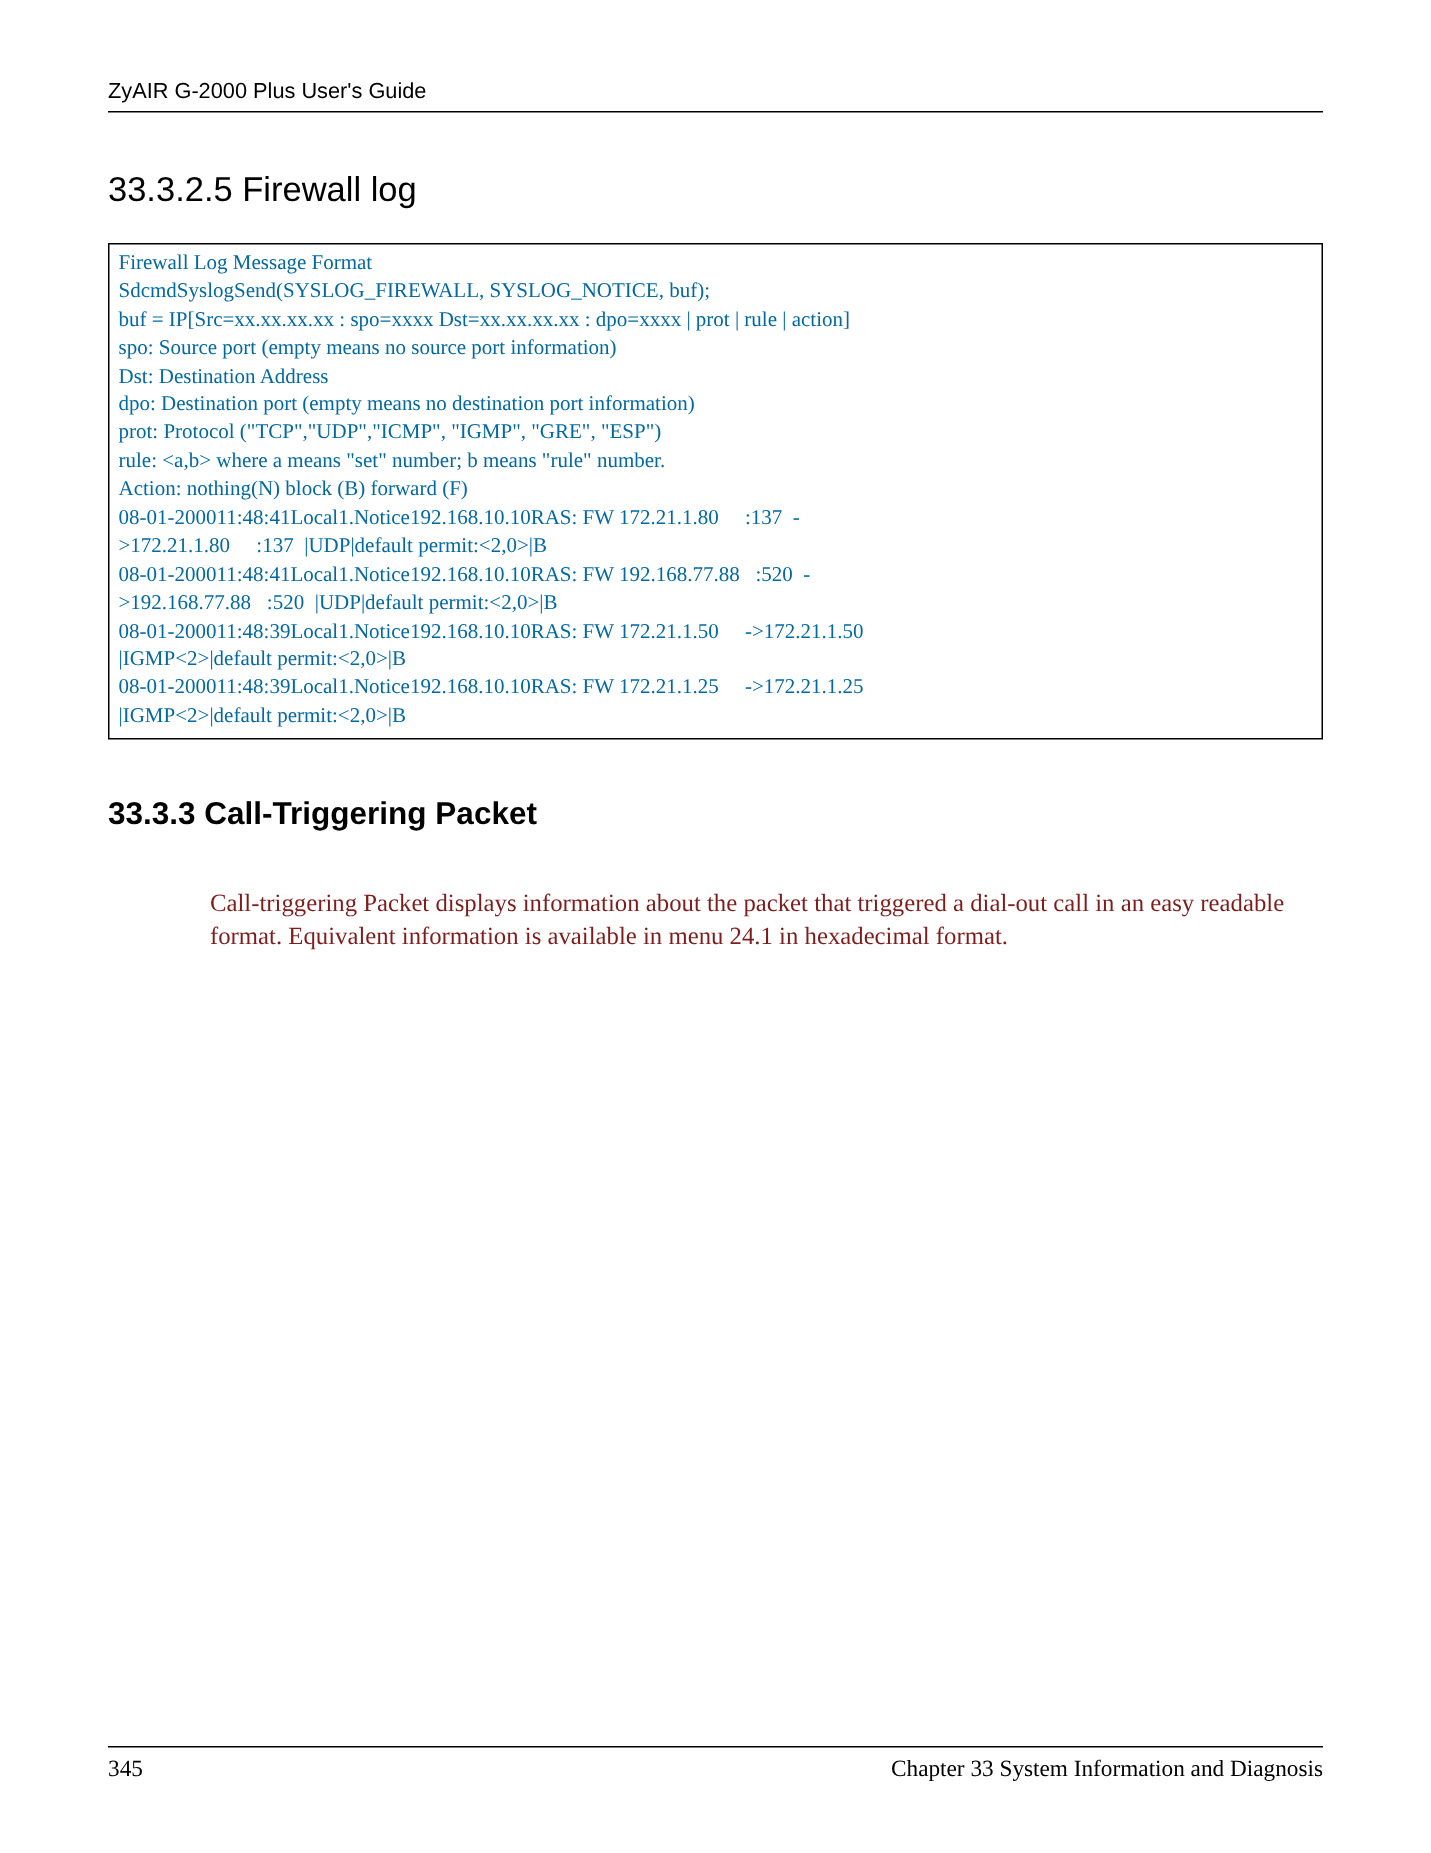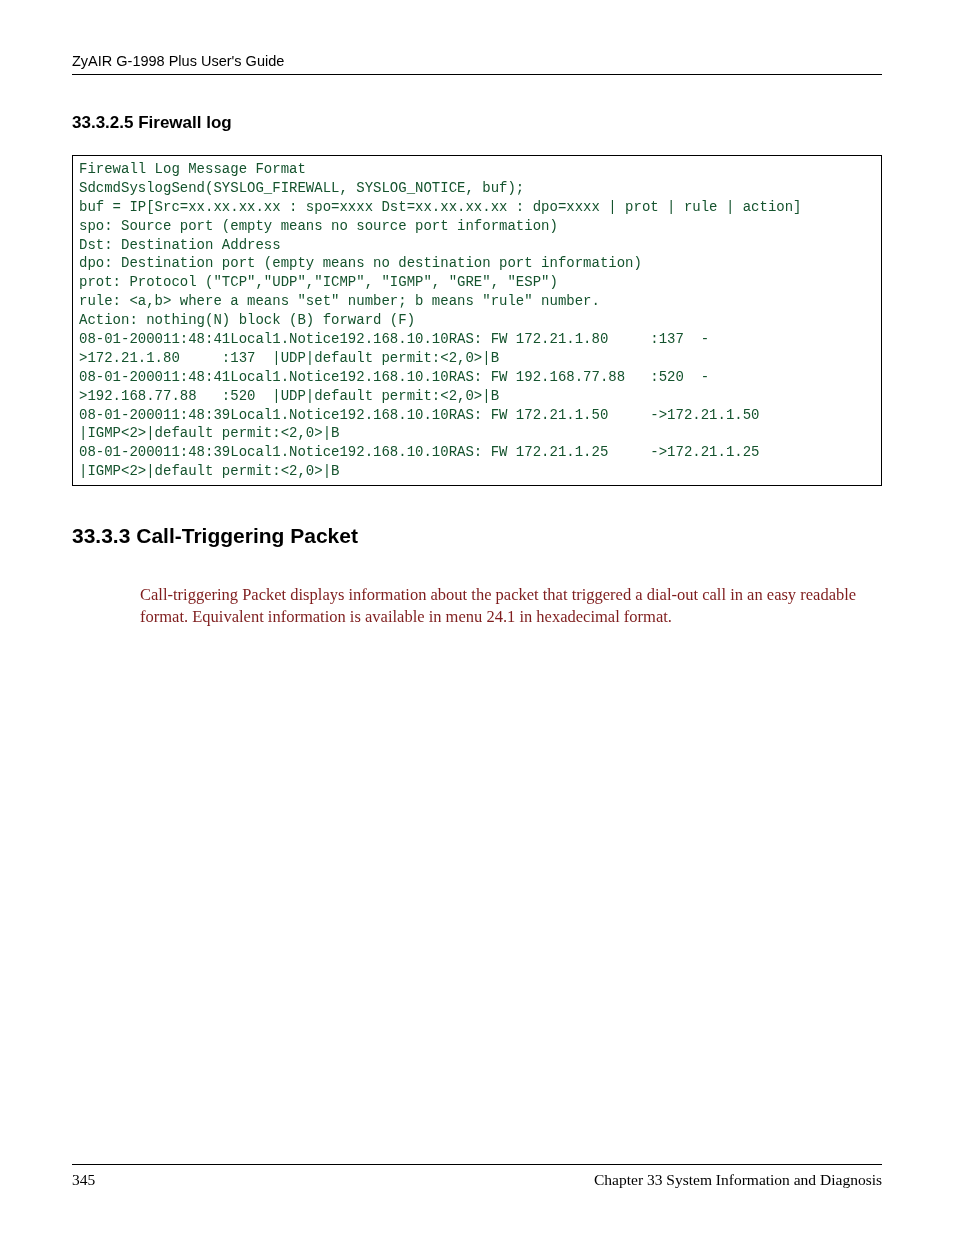--- a/index.html
+++ b/index.html
@@ -20,36 +20,36 @@
       padding-bottom: 4px;
       margin-bottom: 38px;
     }
     .header-text {
       font-family: Arial, Helvetica, sans-serif;
       font-size: 14.5px;
       color: #000;
     }
     .section-title-1 {
       font-family: Arial, Helvetica, sans-serif;
-      font-weight: bold;
-      font-size: 17px;
+      font-weight: normal;
+      font-size: 23px;
       color: #000;
       margin-bottom: 22px;
     }
     .code-box {
       border: 1px solid #000;
       padding: 4px 6px;
       margin-bottom: 38px;
     }
     .code-line {
-      font-family: Liberation Mono, monospace;
+      font-family: Liberation Serif, serif;
       font-size: 14px;
       line-height: 1.35;
       white-space: pre;
-      color: #14532d;
+      color: #0369a1;
     }
     .section-title-2 {
       font-family: Arial, Helvetica, sans-serif;
       font-weight: bold;
       font-size: 21px;
       color: #000;
       margin-bottom: 36px;
     }
     .body-para {
       font-family: "Times New Roman", Times, serif;
@@ -72,21 +72,21 @@
     .footer-text {
       font-family: "Times New Roman", Times, serif;
       font-size: 15.5px;
       color: #000;
     }
   </style>
 </head>
 <body>
 
 <div class="header-line">
-  <span class="header-text">ZyAIR G-1998 Plus User's Guide</span>
+  <span class="header-text">ZyAIR G-2000 Plus User's Guide</span>
 </div>
 
 <div class="section-title-1">33.3.2.5  Firewall log</div>
 
 <div class="code-box">
   <div class="code-line">Firewall Log Message Format </div>
   <div class="code-line">SdcmdSyslogSend(SYSLOG_FIREWALL, SYSLOG_NOTICE, buf);</div>
   <div class="code-line">buf = IP[Src=xx.xx.xx.xx : spo=xxxx Dst=xx.xx.xx.xx : dpo=xxxx | prot | rule | action]</div>
   <div class="code-line">spo: Source port (empty means no source port information)</div>
   <div class="code-line">Dst: Destination Address</div>

